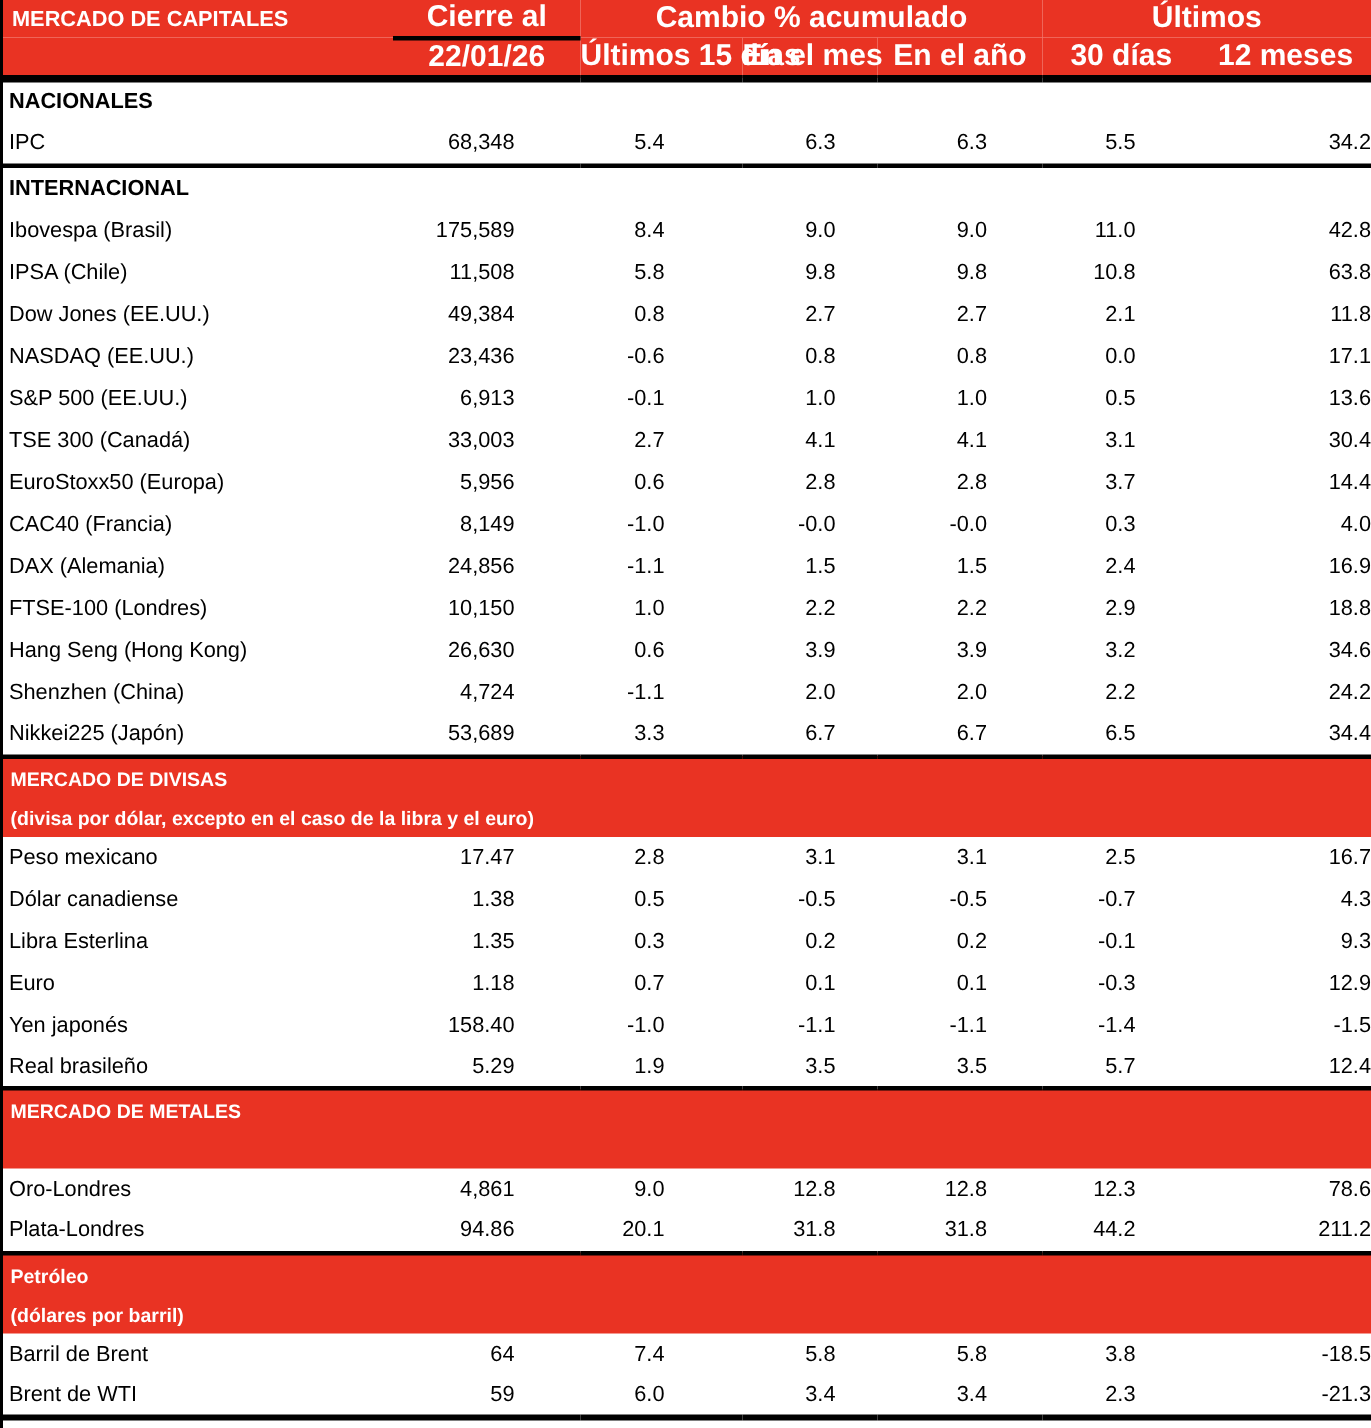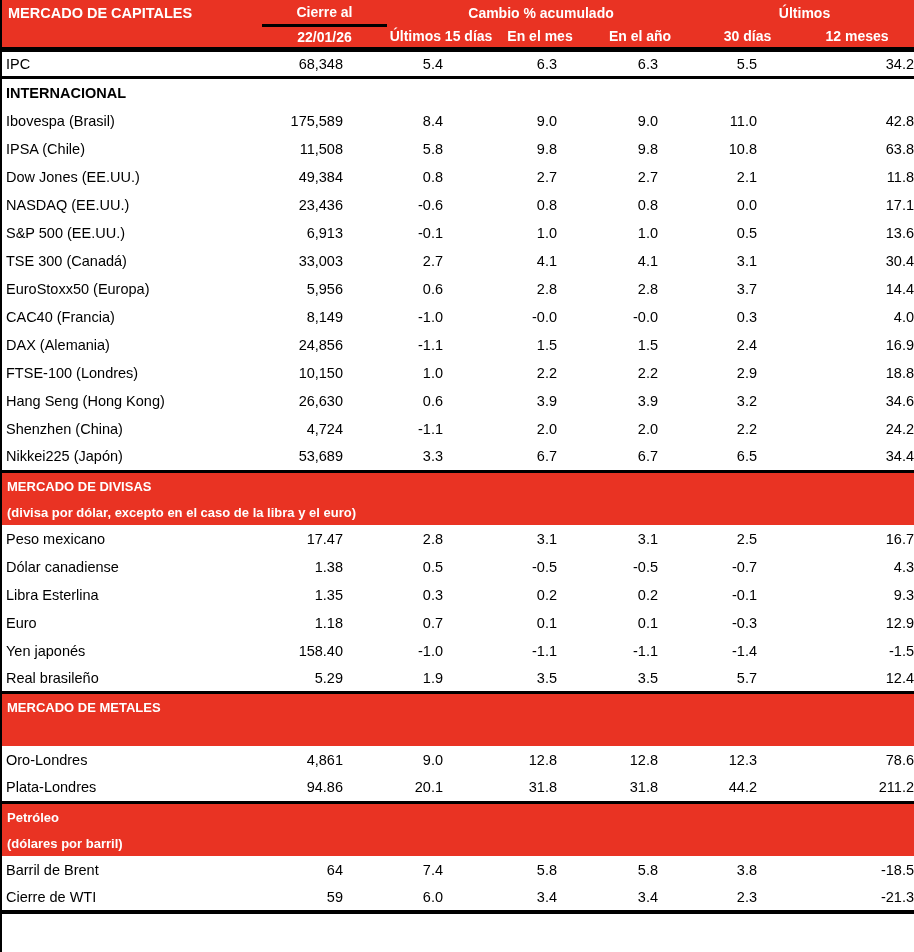--- a/index.html
+++ b/index.html
@@ -20,21 +20,21 @@
     border-collapse: collapse;
     table-layout: fixed;
     border-bottom: 4px solid var(--line-black);
   }
 
   
   thead th {
     background: var(--band-red);
     color: var(--band-text);
     font-weight: bold;
-    font-size: 14px;
+    font-size: 20px;
     padding: 0;
     white-space: nowrap;
     text-align: center;
     vertical-align: middle;
   }
   tr.h1 th { height: 25px; margin-left: 48px; }
   tr.h2 th { height: 24px; border-bottom: 5px solid var(--line-black); }
   th.title { text-align: left; padding-left: 6px; font-size: 14.5px; }
   th.cierre { border-bottom: 3px solid var(--line-black); }
 
@@ -105,20 +105,23 @@
         <th></th>
         <th>22/01/26</th>
         <th>Últimos 15 días</th>
         <th>En el mes</th>
         <th>En el año</th>
         <th>30 días</th>
         <th>12 meses</th>
       </tr>
     </thead>
     <tbody id="tbody">
+        <tr class="section-row">
+          <td colspan="7">NACIONALES</td>
+        </tr>
         <tr class="data-row divider">
           <td class="label">IPC</td>
           <td class="num">68,348</td>
           <td class="num">5.4</td>
           <td class="num">6.3</td>
           <td class="num">6.3</td>
           <td class="num">5.5</td>
           <td class="num">34.2</td>
         </tr>
         <tr class="section-row">
@@ -334,21 +337,21 @@
         <tr class="data-row">
           <td class="label">Barril de Brent</td>
           <td class="num">64</td>
           <td class="num">7.4</td>
           <td class="num">5.8</td>
           <td class="num">5.8</td>
           <td class="num">3.8</td>
           <td class="num">-18.5</td>
         </tr>
         <tr class="data-row">
-          <td class="label">Cierre de WTI</td>
+          <td class="label">Brent de WTI</td>
           <td class="num">59</td>
           <td class="num">6.0</td>
           <td class="num">3.4</td>
           <td class="num">3.4</td>
           <td class="num">2.3</td>
           <td class="num">-21.3</td>
         </tr>
       </tbody>
   </table>
 </div>

